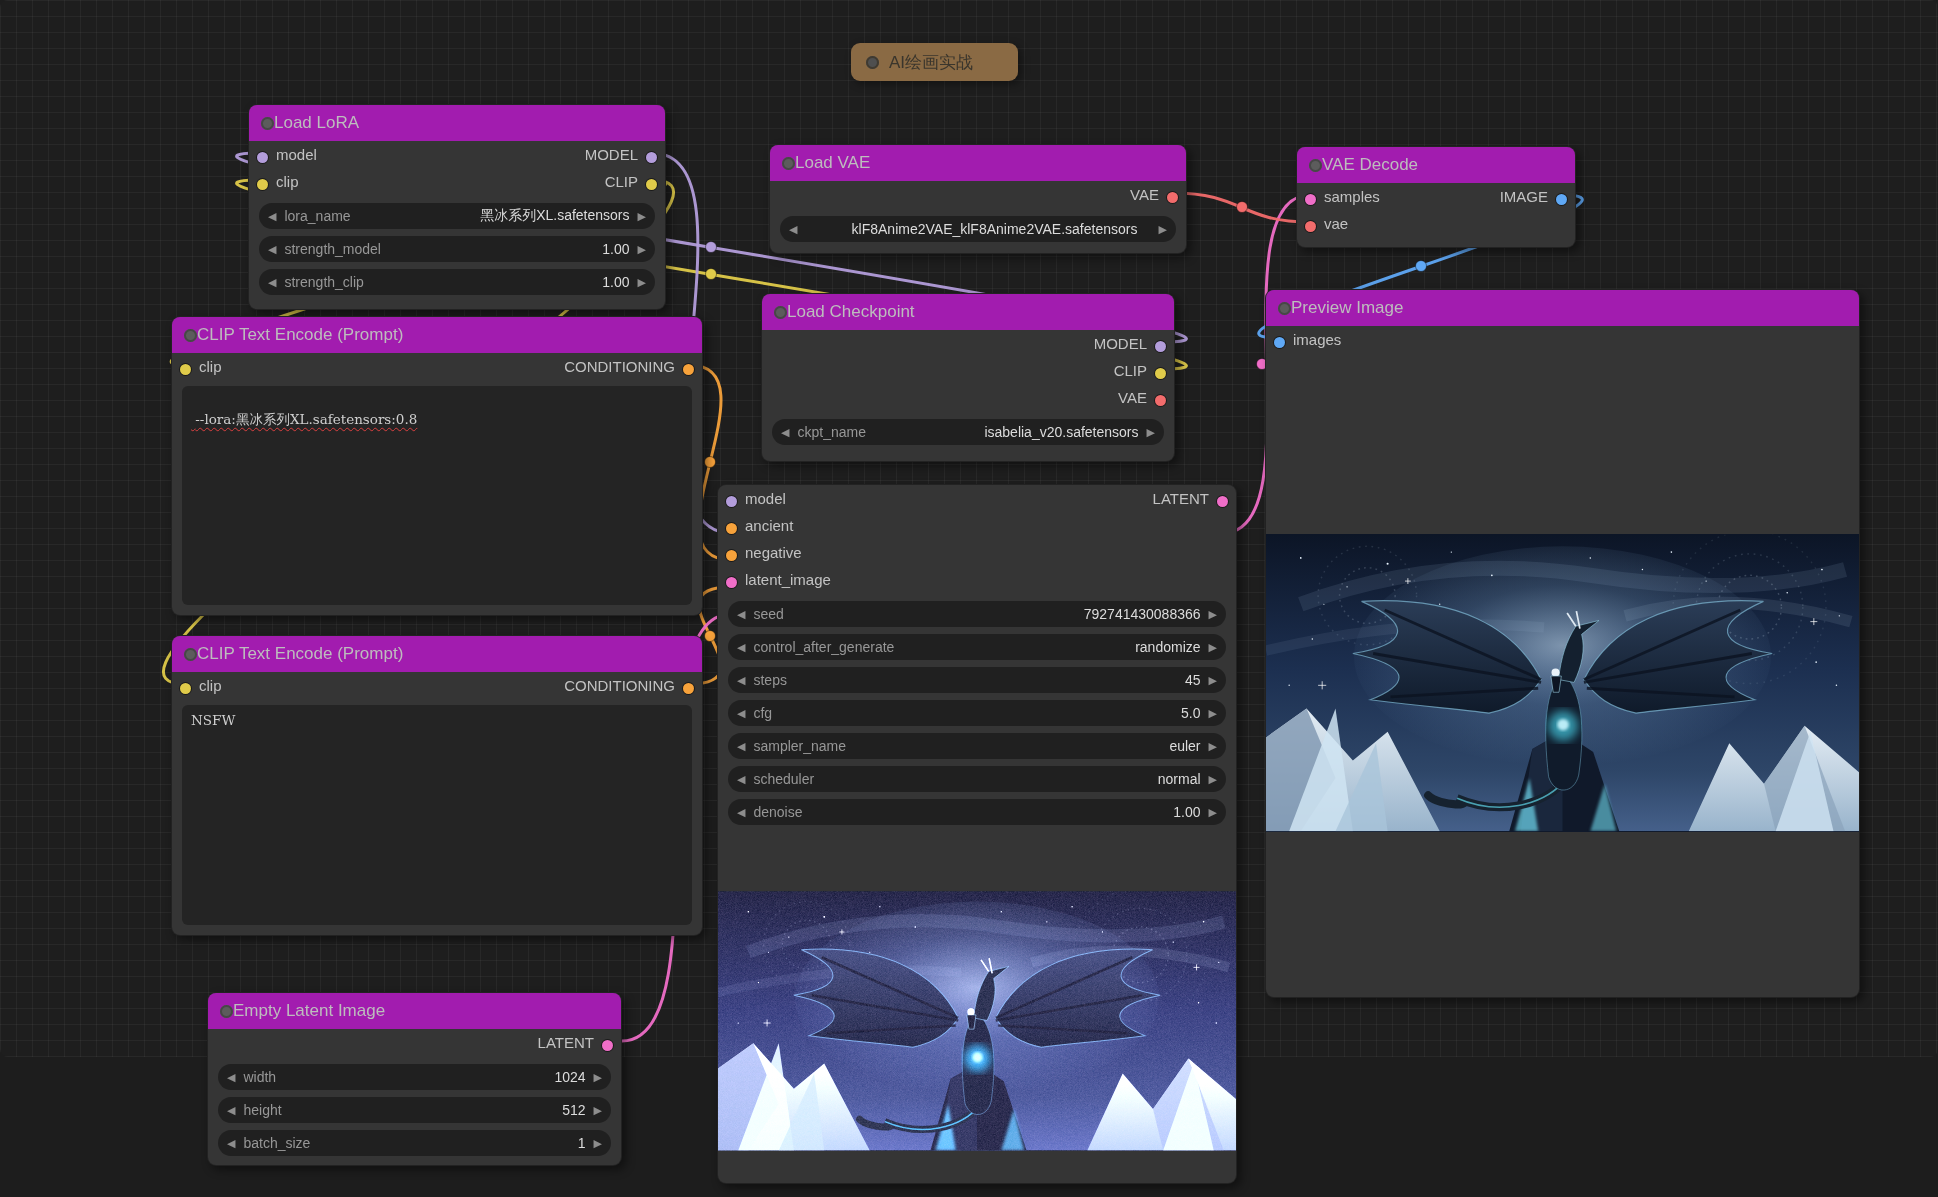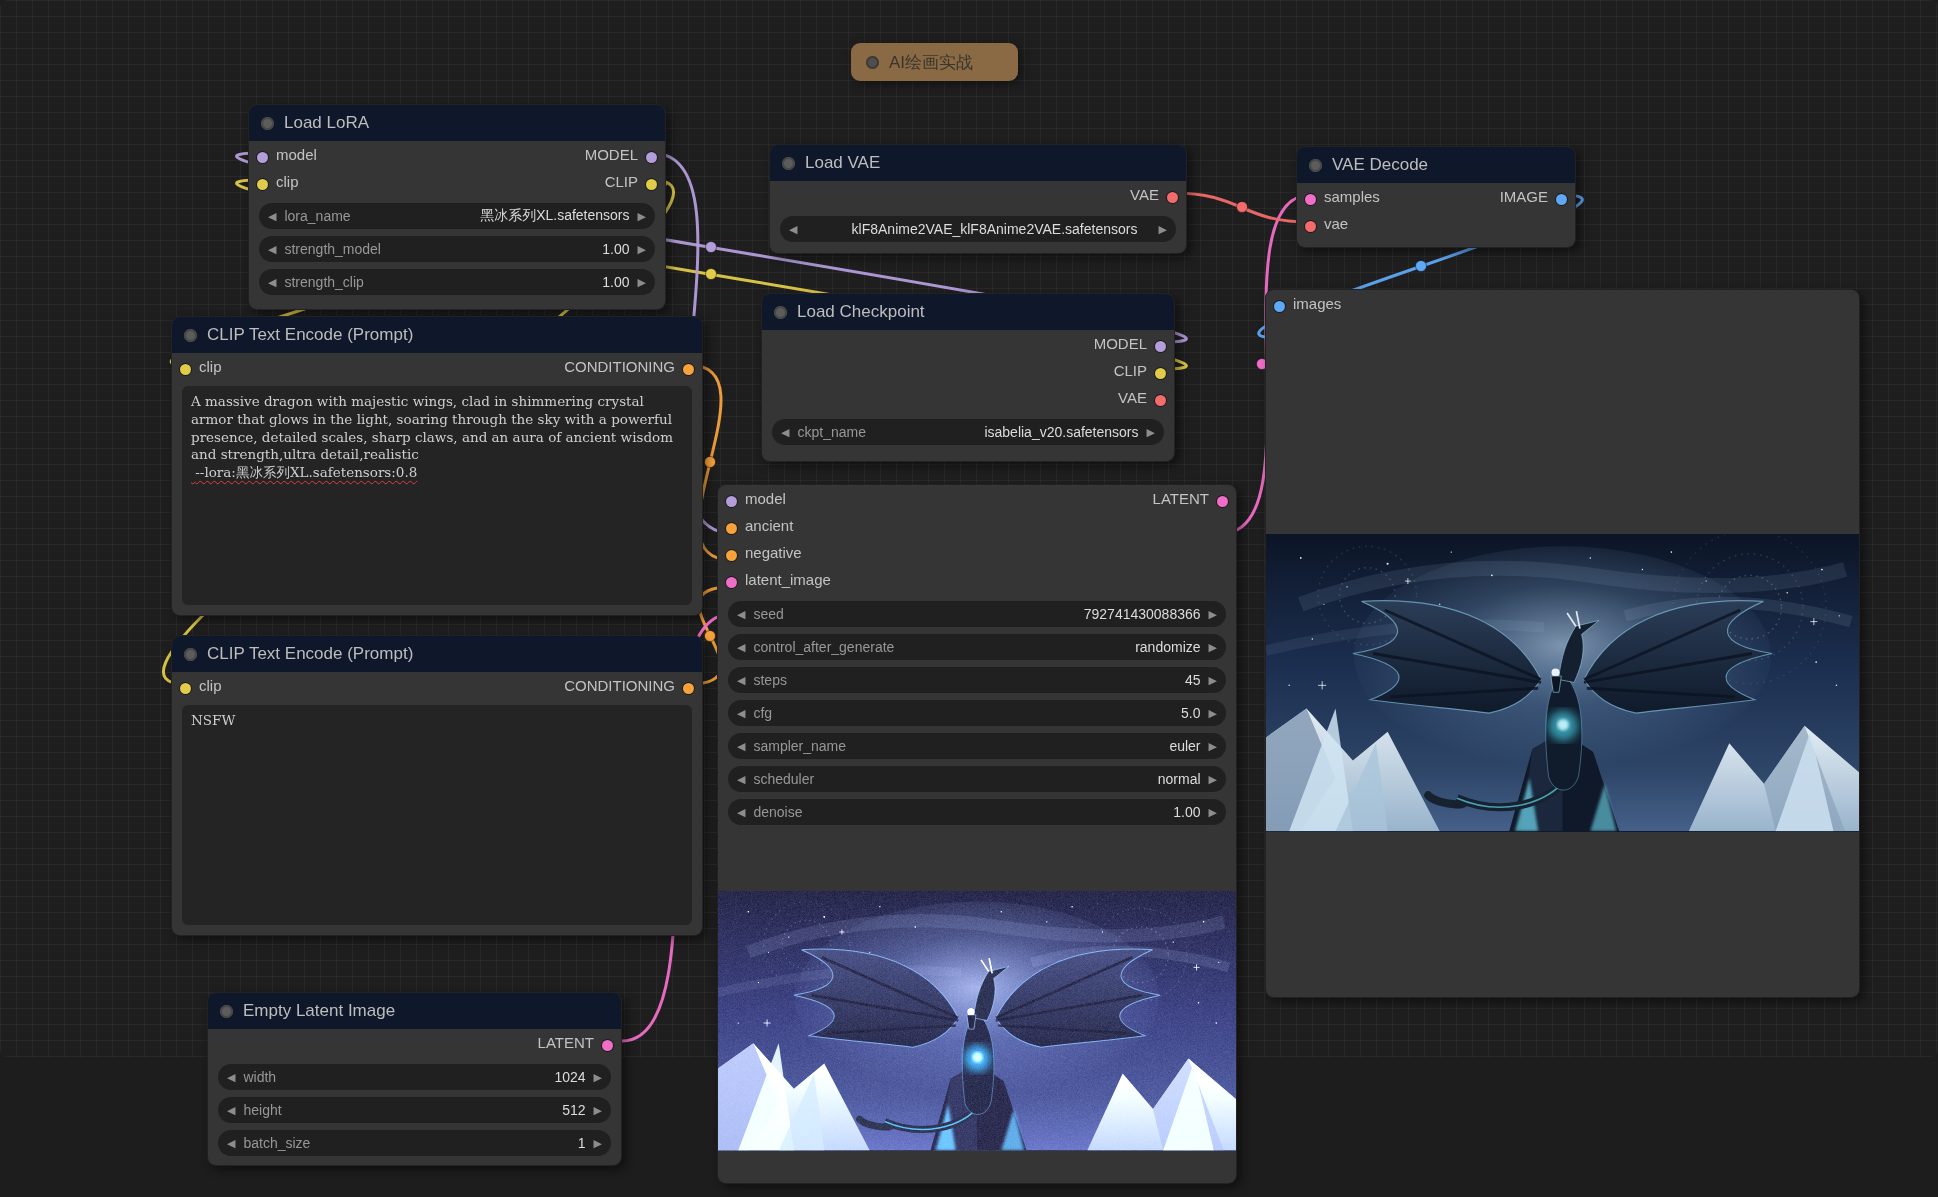--- a/index.html
+++ b/index.html
@@ -6,22 +6,22 @@
   html,body{width:1938px;height:1197px;overflow:hidden;background:#1d1d1d;font-family:"Liberation Sans",sans-serif;}
   #canvas{position:relative;width:1938px;height:1057px;background-color:#1e1e1e;
     background-image:linear-gradient(rgba(255,255,255,.045) 1px,transparent 1px),
                      linear-gradient(90deg,rgba(255,255,255,.045) 1px,transparent 1px);
     background-size:16px 16px;border-radius:8px;}
   #wires{position:absolute;inset:0;z-index:1;}
   .wire{fill:none;stroke-width:3;opacity:.95;}
   .link-dot{stroke:rgba(0,0,0,.45);stroke-width:1;}
   .node{position:absolute;z-index:2;background:#353535;border-radius:9px;border:1px solid rgba(0,0,0,.35);
         box-shadow:4px 4px 10px rgba(0,0,0,.45);}
-  .node-title{height:36px;background:#0f172a;border-radius:8px 8px 0 0;display:flex;align-items:center;
-        padding:0 12px;gap:10px;}
+  .node-title{height:36px;background:#a21caf;border-radius:8px 8px 0 0;display:flex;align-items:center;
+        padding:0 12px;}
   .collapse-dot{width:13px;height:13px;border-radius:50%;background:#5c5c5c;box-shadow:inset 0 0 0 2px #474747;flex:0 0 auto;}
   .title-text{color:#bdbdbd;font-size:17px;white-space:nowrap;}
   .port-row{height:27px;display:flex;align-items:center;justify-content:space-between;padding:0 8px;}
   .port-row.only-out{justify-content:flex-end;}
   .port{display:flex;align-items:flex-end;gap:8px;}
   .port-label{font-size:15px;color:#c3c3c3;white-space:nowrap;}
   .pdot{width:11px;height:11px;border-radius:50%;box-shadow:0 0 0 1px rgba(0,0,0,.5);flex:0 0 auto;}
   .widgets{padding:8px 10px 0;}
   .widget{height:26px;margin-bottom:7px;background:#202020;border-radius:13px;display:flex;align-items:center;
         padding:0 9px;gap:8px;}
@@ -304,21 +304,21 @@
     <div class="port-row">
       <div class="port">
         <span class="pdot" style="background:var(--c-clip)"></span>
         <span class="port-label">clip</span>
       </div>
       <div class="port">
         <span class="port-label">CONDITIONING</span>
         <span class="pdot" style="background:var(--c-conditioning)"></span>
       </div>
     </div>
-    <div class="textarea"><span>A massive dragon with majestic wings, clad in shimmering crystal armor that glows in the light, soaring through the sky with a powerful presence, detailed scales, sharp claws, and an aura of ancient wisdom and strength,ultra detail,realistic</span><br><span class="spell-error"> --lora:黑冰系列XL.safetensors:0.8</span></div>
+    <div class="textarea"><br><span class="spell-error"> --lora:黑冰系列XL.safetensors:0.8</span></div>
   </div>
 
   <div class="node" style="left:171px;top:635px;width:532px;height:301px;">
     <div class="node-title">
       <span class="collapse-dot"></span>
       <span class="title-text">CLIP Text Encode (Prompt)</span>
     </div>
     <div class="port-row">
       <div class="port">
         <span class="pdot" style="background:var(--c-clip)"></span>
@@ -407,20 +407,24 @@
     </div>
     <div class="node-image latent-preview" style="top:406px;height:260px;">
       <svg viewBox="0 0 1024 512">
           <use href="#dragon-scene"></use>
           <rect width="1024" height="512" filter="url(#grain)" opacity="0.5"></rect>
         </svg>
     </div>
   </div>
 
   <div class="node" style="left:1265px;top:289px;width:595px;height:709px;">
+    <div class="node-title">
+      <span class="collapse-dot"></span>
+      <span class="title-text">Preview Image</span>
+    </div>
     <div class="port-row">
       <div class="port">
         <span class="pdot" style="background:var(--c-image)"></span>
         <span class="port-label">images</span>
       </div>
     </div>
     <div class="node-image" style="top:244px;height:298px;">
       <svg viewBox="0 0 1024 512">
           <use href="#dragon-scene"></use>
         </svg>

